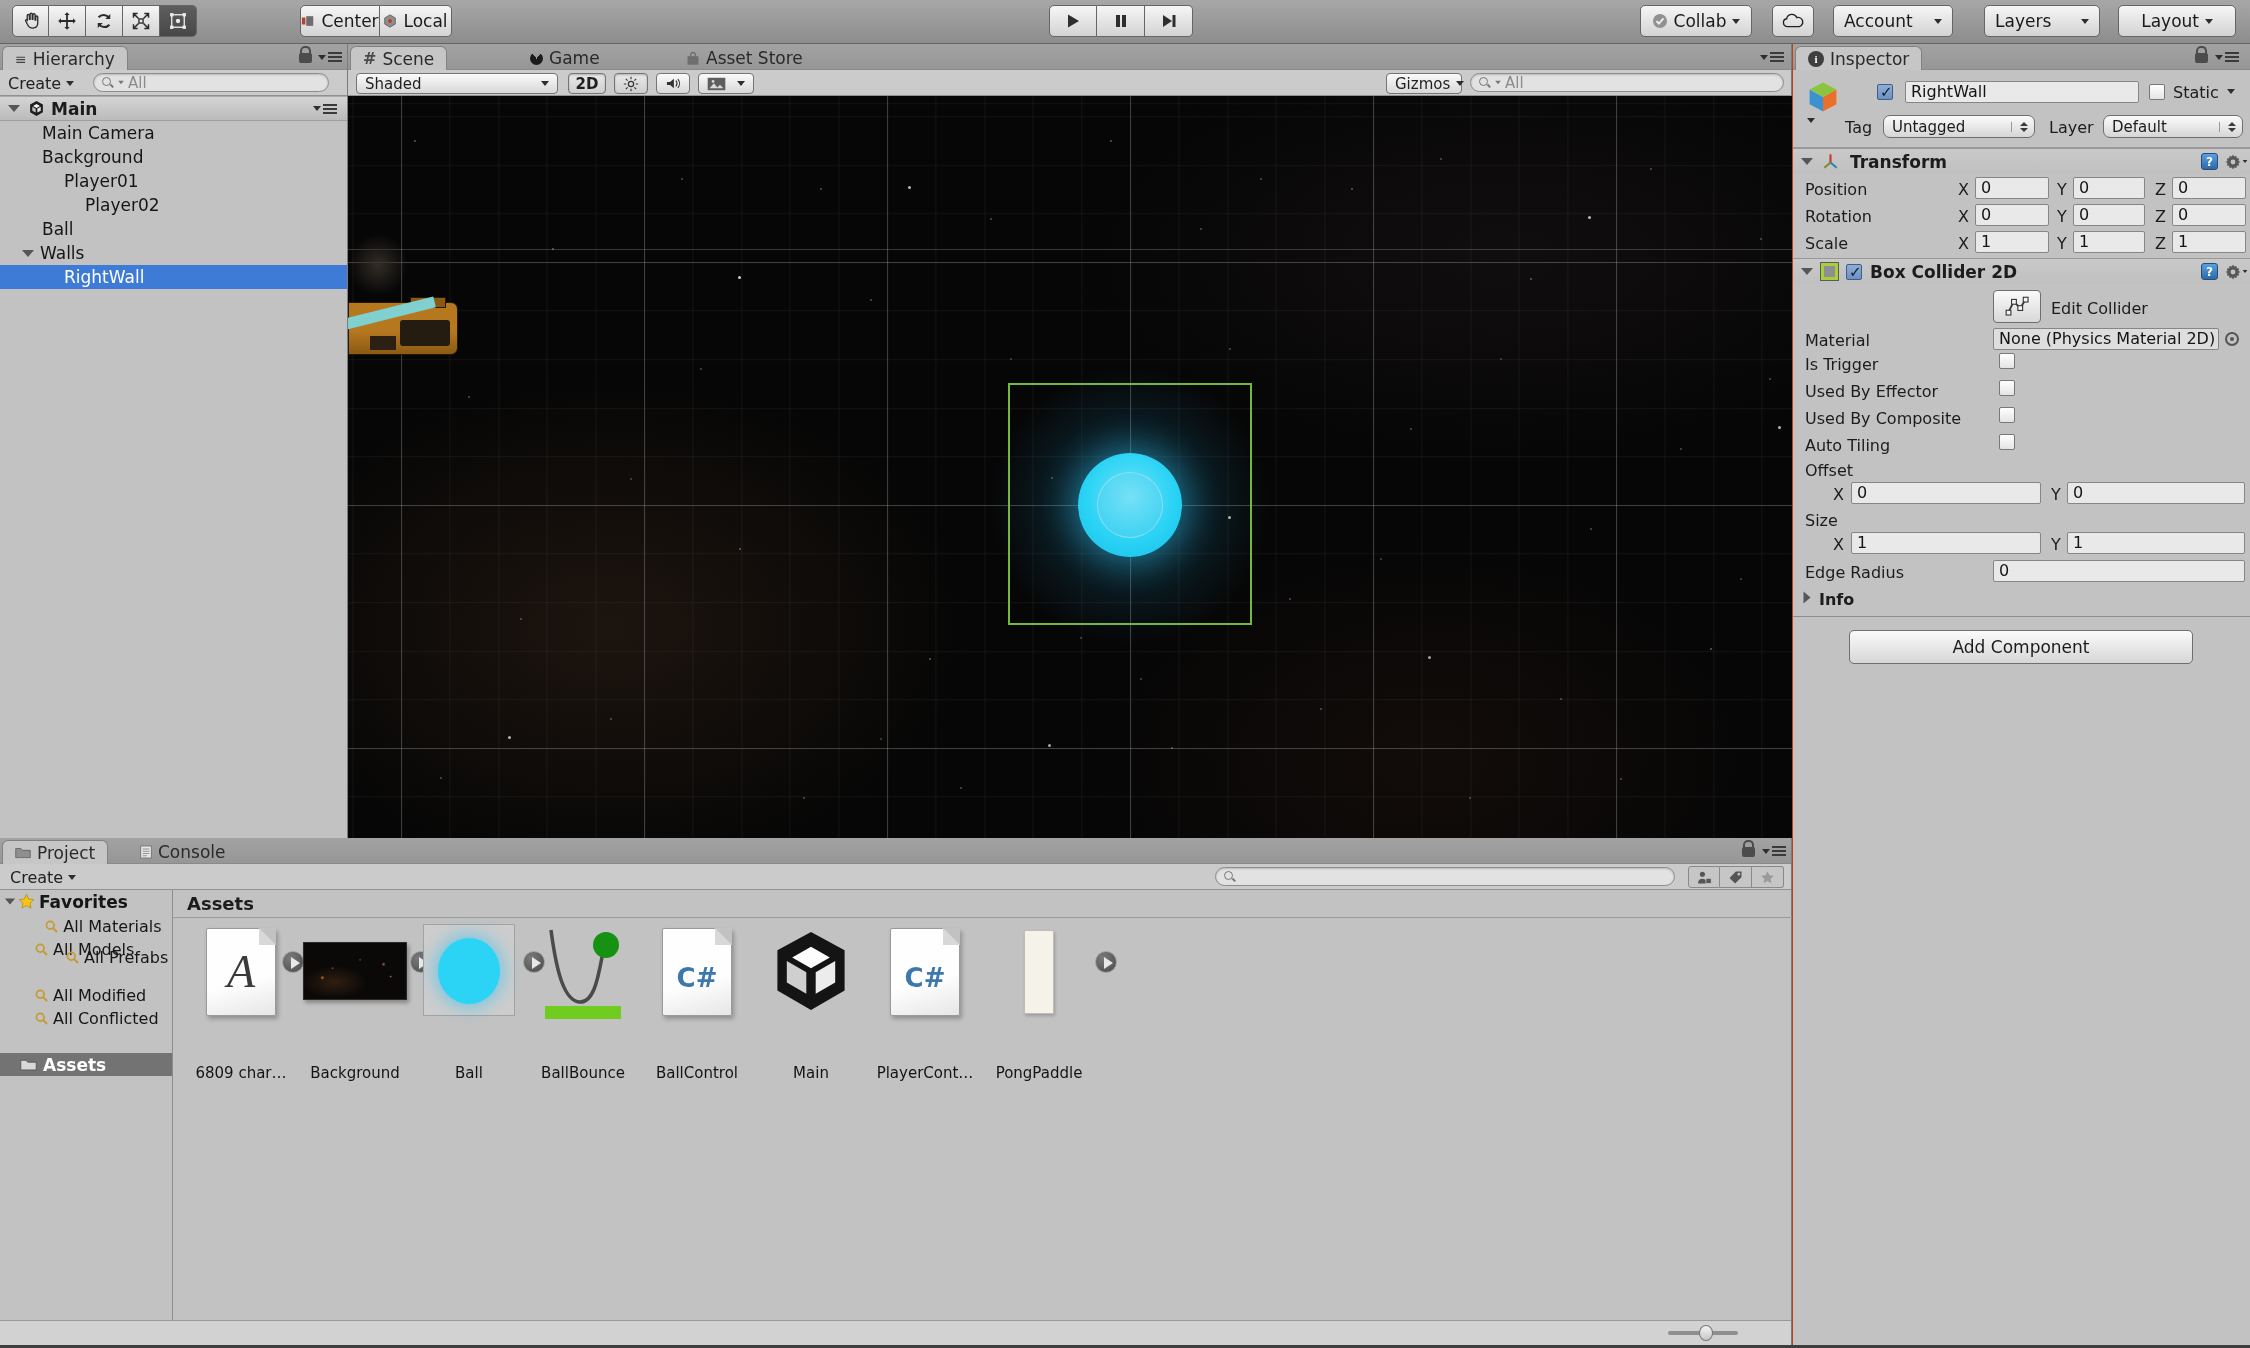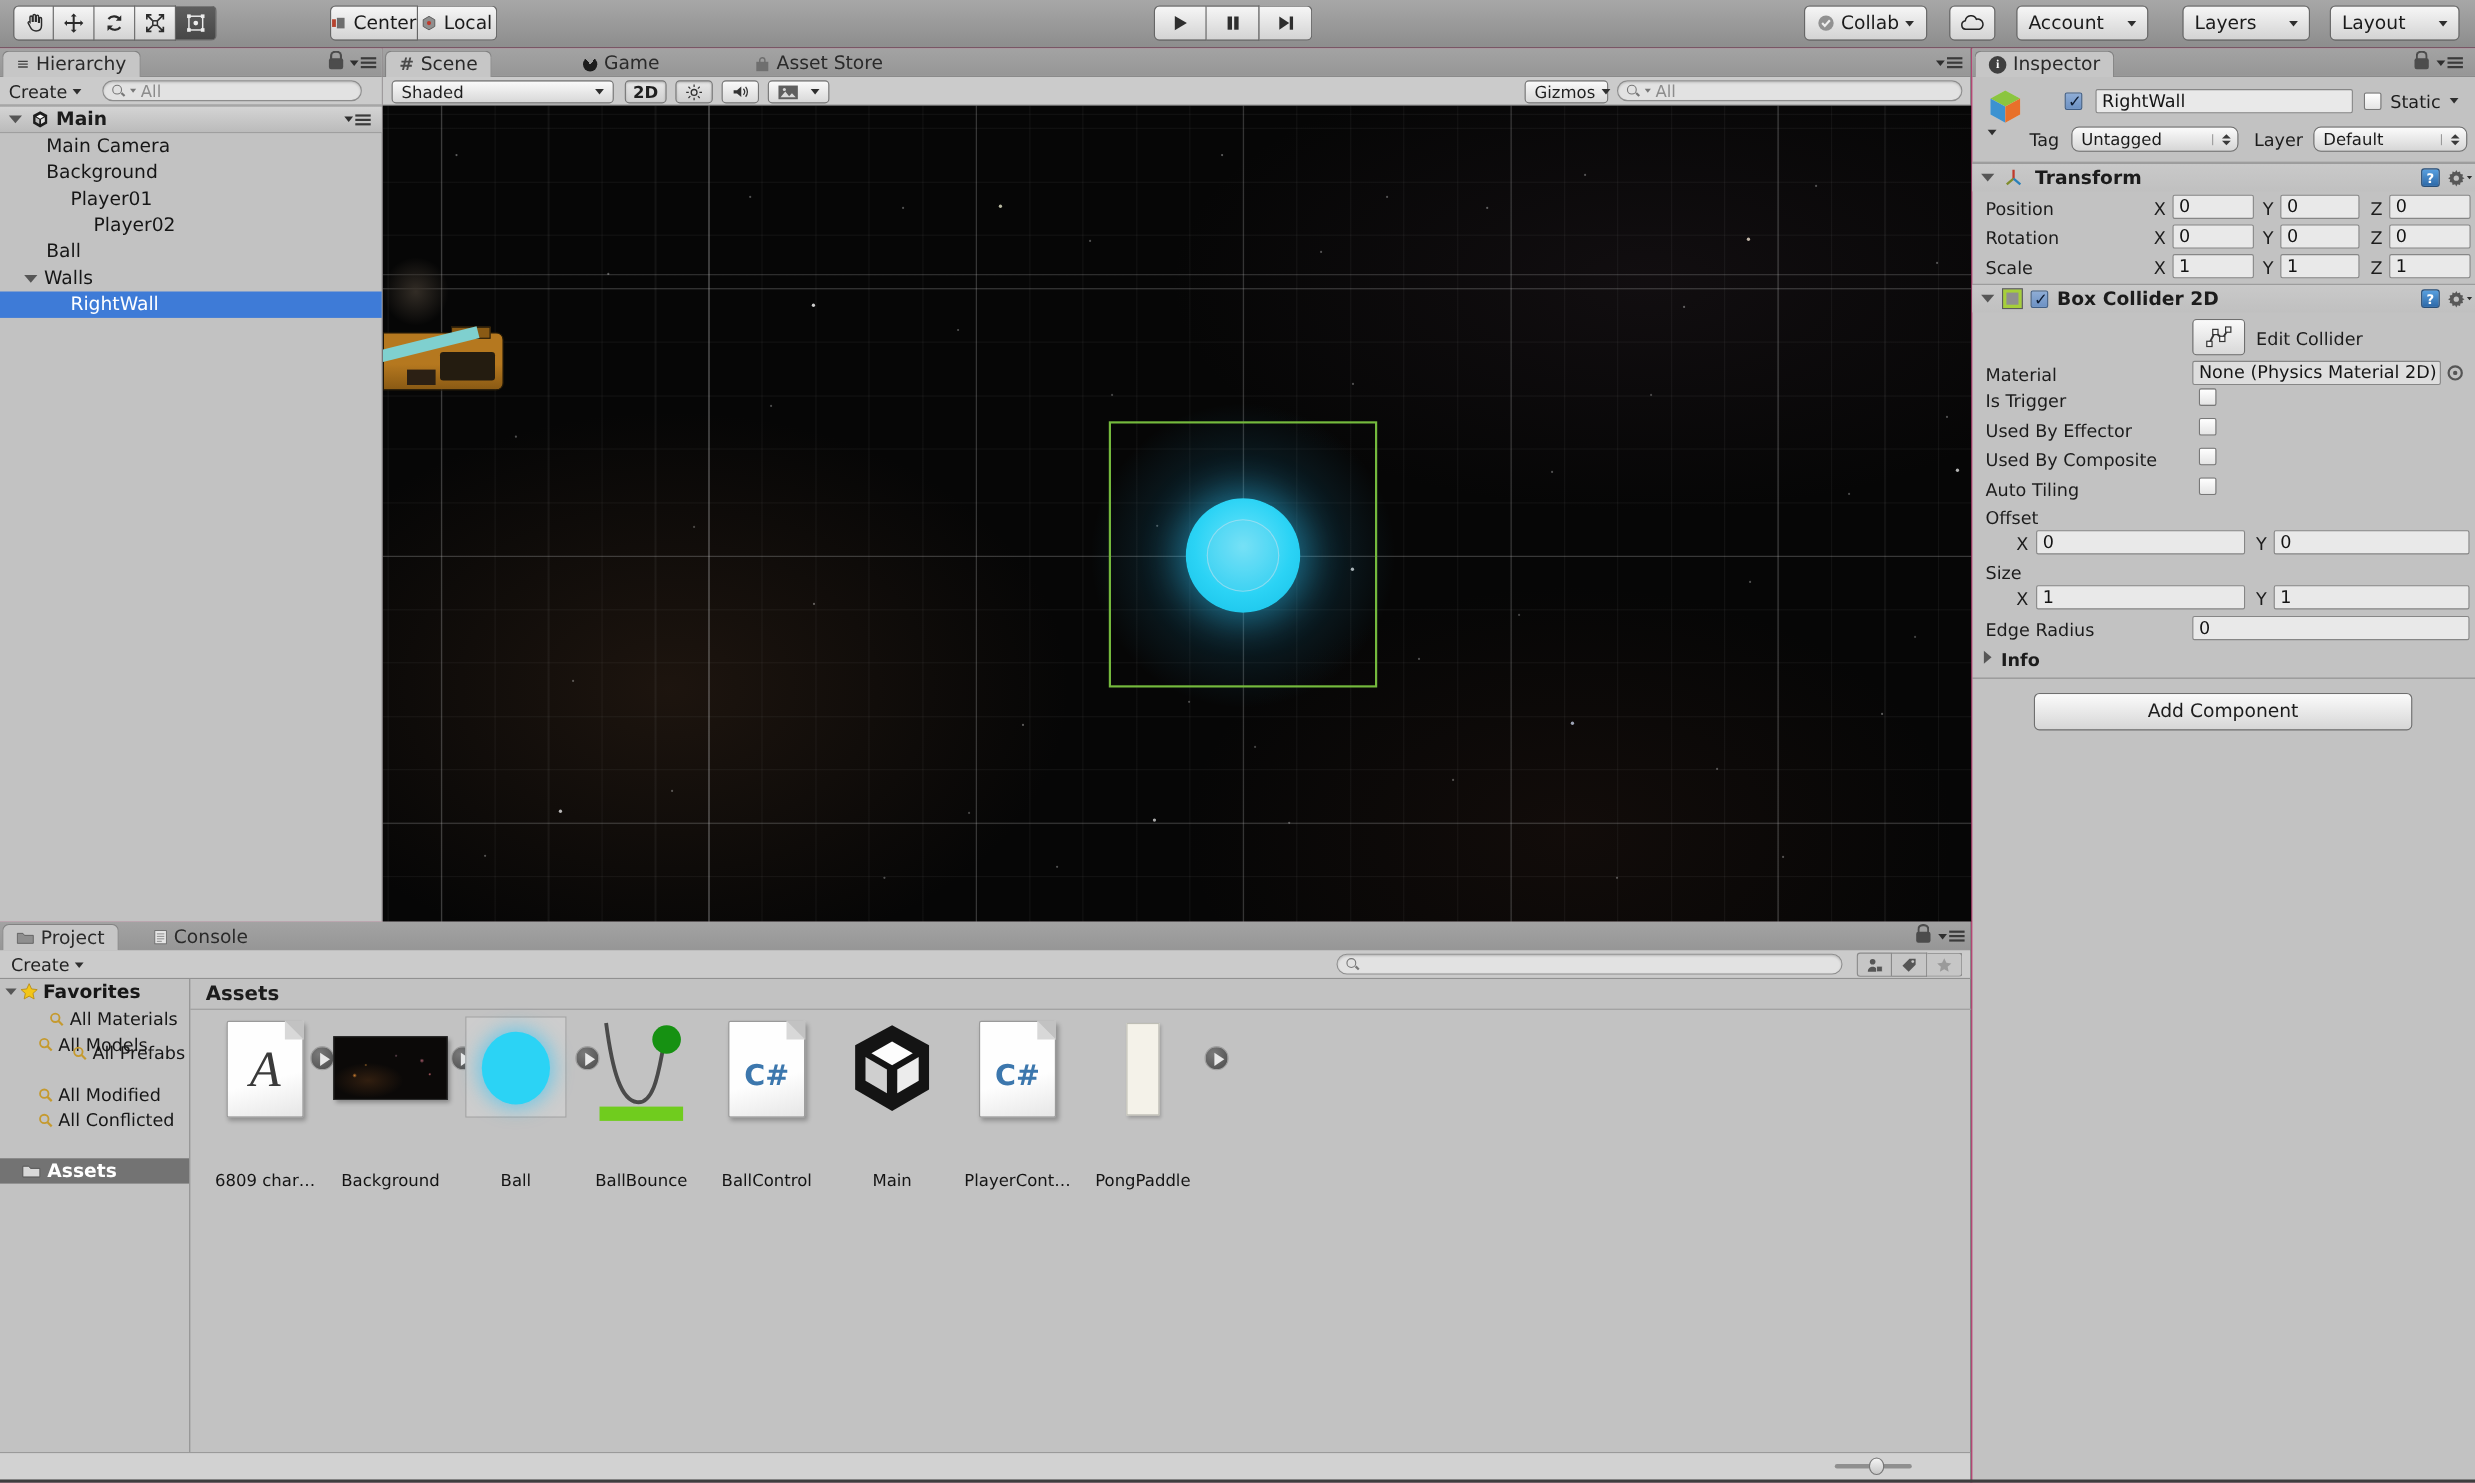--- a/index.html
+++ b/index.html
@@ -1,17 +1,17 @@
 <!DOCTYPE html>
 <html><head>
 <meta charset="utf-8">
 <style>
   * { margin:0; padding:0; box-sizing:border-box; }
   html,body { width:2250px; height:1348px; background:#c2c2c2; font-family:"DejaVu Sans","Liberation Sans",sans-serif; overflow:hidden; }
-  #root { position:relative; width:2250px; height:1348px; background:#be185d; font-size:17px; color:#1c1c1c; }
+  #root { position:relative; width:2250px; height:1348px; background:#c2410c; font-size:17px; color:#1c1c1c; }
   .abs { position:absolute; }
 
   
   #topbar { position:absolute; left:0; top:0; width:2250px; height:44px; background:linear-gradient(#a7a7a7,#8d8d8d); border-bottom:1px solid #636363; }
   .tbtn { position:absolute; top:5px; height:32px; background:linear-gradient(#f6f6f6,#d3d3d3); border:1px solid #666; display:flex; align-items:center; justify-content:center; gap:6px; color:#1a1a1a; font-size:17px; }
   .tbtn.first { border-radius:5px 0 0 5px; }
   .tbtn.last { border-radius:0 5px 5px 0; border-left:none; }
   .tbtn.mid { border-left:none; }
   .tbtn.solo { border-radius:5px; }
   .tbtn.pressed { background:linear-gradient(#5e5e5e,#474747); }
@@ -209,21 +209,21 @@
         </span>
     </div>
     <div class="tbtn solo" style="left:1833px;width:120px;justify-content:space-between;padding:0 10px;">
       <span>Account</span>
         <span class="caret sm"></span>
     </div>
     <div class="tbtn solo" style="left:1984px;width:116px;justify-content:space-between;padding:0 10px;">
       <span>Layers</span>
         <span class="caret sm"></span>
     </div>
-    <div class="tbtn solo" style="left:2118px;width:118px;justify-content:space-between;padding:0 10px;">
+    <div class="tbtn solo" style="left:2118px;width:118px;justify-content:flex-end;padding:0 22px;">
       <span>Layout</span>
         <span class="caret sm"></span>
     </div>
   </div>
 
   <div id="hierarchy" class="panel">
     <div class="tabbar">
       <div class="tab active" style="left:2px;">
         <span style="font-size:14px;color:#444;">≡</span>
         <span>Hierarchy</span>

